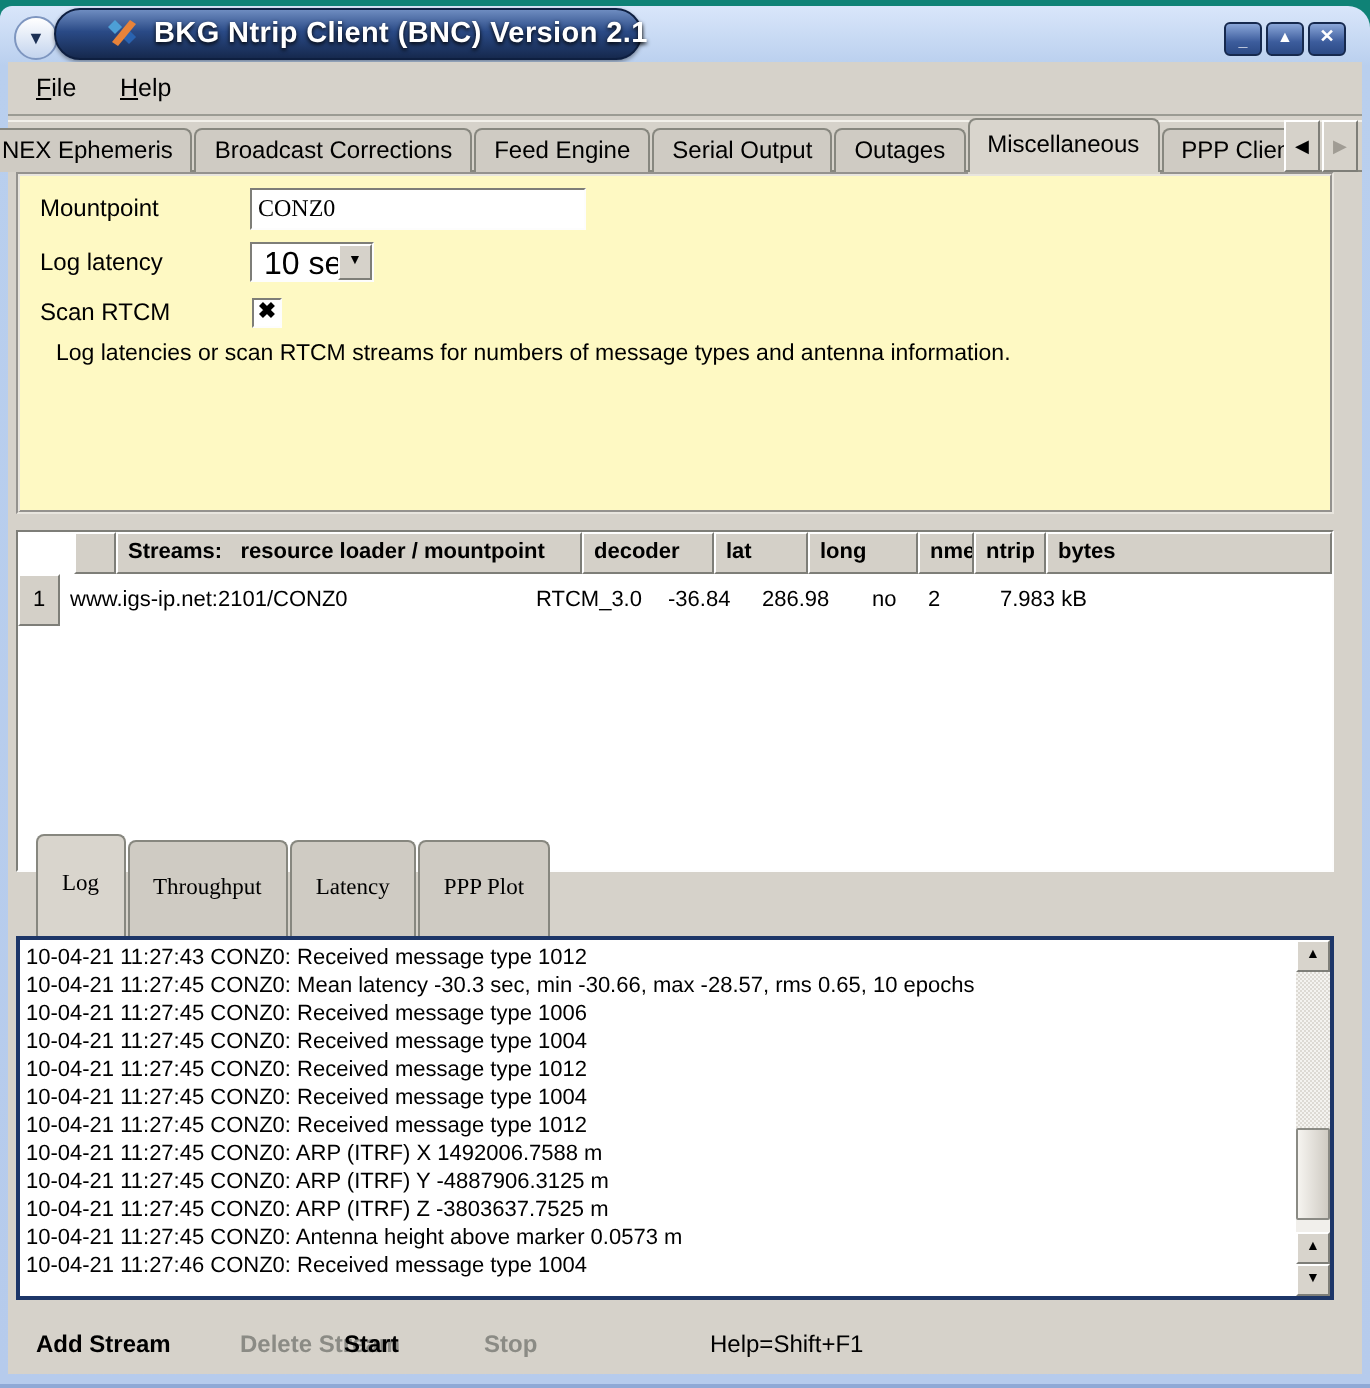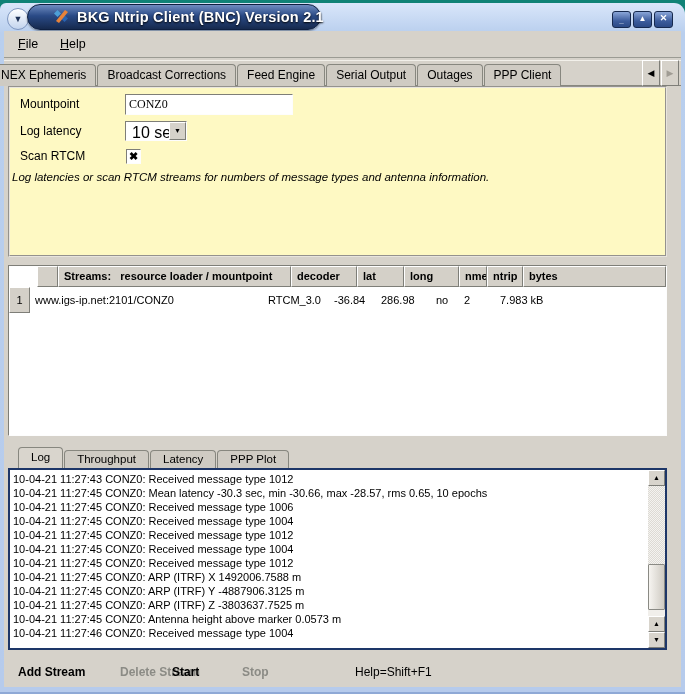--- a/index.html
+++ b/index.html
@@ -31,33 +31,33 @@
   .tsbtn{width:16px;height:24px;background:#d6d2ca;border:1px solid;border-color:#ffffff #7e7e78 #7e7e78 #ffffff;font-size:9px;text-align:center;line-height:24px;cursor:pointer;margin-left:1px;}
   .tsbtn.disabled{color:#a09c94;}
   
   .panel{position:absolute;left:8px;top:86px;width:659px;height:171px;border:2px groove #e8e5de;box-sizing:border-box;background:#fef9c3;}
   .flabel{position:absolute;left:10px;font-size:12px;color:#000;}
   .tinput{position:absolute;left:115px;top:6px;width:160px;height:17px;border:1px solid;border-color:#7e7e78 #fdfdfd #fdfdfd #7e7e78;background:#fff;font-family:Liberation Serif, serif;font-size:12px;padding:1px 3px;}
   .combo{position:absolute;left:115px;top:33px;width:62px;height:20px;border:1px solid;border-color:#7e7e78 #fdfdfd #fdfdfd #7e7e78;background:#fff;box-sizing:border-box;cursor:pointer;}
   .combo .val{position:absolute;left:6px;top:2px;font-size:16px;}
   .combo .arrow{position:absolute;right:0;top:0;width:17px;height:18px;background:#d6d2ca;border:1px solid;border-color:#ffffff #7e7e78 #7e7e78 #ffffff;box-sizing:border-box;font-size:7px;text-align:center;line-height:16px;color:#000;}
   .checkbox{position:absolute;left:116px;top:61px;width:13px;height:13px;background:#fff;border:1px solid;border-color:#7e7e78 #fdfdfd #fdfdfd #7e7e78;font-size:11px;font-weight:bold;line-height:12px;text-align:center;cursor:pointer;color:#000;}
-  .desc{position:absolute;left:2px;top:83px;font-size:11.5px;color:#000;font-style:italic;}
+  .desc{position:absolute;left:18px;top:83px;font-size:11.5px;color:#000;}
   
   .table{position:absolute;left:8px;top:265px;width:659px;height:171px;background:#fff;border:1px solid;border-color:#7e7e78 #fdfdfd #fdfdfd #7e7e78;box-sizing:border-box;}
   .thead{display:flex;height:21px;padding-left:28px;}
   .hcell{background:#d4d0c8;border:1px solid;border-color:#ffffff #7e7e78 #7e7e78 #ffffff;box-sizing:border-box;font-size:11px;font-weight:bold;padding:3px 4px 0 5px;overflow:hidden;white-space:pre;cursor:pointer;}
   .trow{display:flex;height:26px;}
   .rownum{width:21px;background:#d4d0c8;border:1px solid;border-color:#ffffff #7e7e78 #7e7e78 #ffffff;box-sizing:border-box;font-size:11px;text-align:center;padding-top:6px;cursor:pointer;}
   .bcell{font-size:11px;padding:7px 4px 0 5px;box-sizing:border-box;overflow:hidden;white-space:pre;cursor:default;}
   .w-main{width:233px;} .w-dec{width:66px;} .w-lat{width:47px;} .w-lon{width:55px;} .w-nmea{width:28px;} .w-ntrip{width:36px;} .w-bytes{flex:1;}
   .w-corner{width:21px;}
   
   .btabbar{position:absolute;left:8px;top:448px;width:659px;height:20px;display:flex;align-items:flex-end;padding-left:10px;box-sizing:border-box;}
-  .btab{background:#cfcbc3;border:1px solid #87877f;border-bottom:none;border-radius:4px 4px 0 0;padding:0 12px;font-size:11.5px;height:17px;line-height:17px;margin-right:1px;cursor:pointer;}
+  .btab{background:#cfcbc3;border:1px solid #87877f;border-bottom:none;border-radius:4px 4px 0 0;padding:15px 12px;font-size:11.5px;height:17px;line-height:17px;margin-right:1px;cursor:pointer;font-family:Liberation Serif, serif;}
   .btab.active{background:#d9d5cd;height:20px;line-height:19px;z-index:2;}
   .logbox{position:absolute;left:8px;top:468px;width:659px;height:182px;border:2px solid #1d3668;background:#fff;box-sizing:border-box;}
   .logtext{position:absolute;left:3px;top:2px;right:20px;bottom:2px;overflow:hidden;cursor:text;}
   .logline{font-size:11px;line-height:14px;white-space:pre;color:#000;}
   
   .sbar{position:absolute;right:0;top:0;bottom:0;width:17px;background:#f1efeb;}
   .sbtn{position:absolute;left:0;width:17px;height:16px;background:#d8d4cc;border:1px solid;border-color:#ffffff #7e7e78 #7e7e78 #ffffff;box-sizing:border-box;font-size:7px;text-align:center;line-height:14px;color:#000;cursor:pointer;}
   .sb-track{position:absolute;left:0;top:16px;bottom:48px;width:17px;background-color:#f4f3f0;background-image:linear-gradient(45deg,#dddad4 25%,transparent 25%,transparent 75%,#dddad4 75%),linear-gradient(45deg,#dddad4 25%,transparent 25%,transparent 75%,#dddad4 75%);background-size:2px 2px;background-position:0 0,1px 1px;cursor:pointer;}
   .sb-thumb{position:absolute;left:0;top:78px;width:17px;height:46px;background:linear-gradient(90deg,#f6f4f0,#cfcbc3);border:1px solid #8a8a84;box-sizing:border-box;border-radius:1px;cursor:grab;}
   
@@ -100,20 +100,21 @@
   </div>
   <div class="menu-div"></div>
 
   <div class="tabline"></div>
   <div class="tabbar">
     <div class="tab" style="margin-left:-13px;">NEX Ephemeris</div>
     <div class="tab">Broadcast Corrections</div>
     <div class="tab">Feed Engine</div>
     <div class="tab">Serial Output</div>
     <div class="tab">Outages</div>
+    <div class="tab active">Miscellaneous</div>
     <div class="tab">PPP Client</div>
     <div class="tab-scrolls">
       <div class="tsbtn"><span>◀</span></div>
       <div class="tsbtn disabled"><span>▶</span></div>
     </div>
   </div>
 
   <div class="panel">
     <span class="flabel" style="top:9px;">Mountpoint</span>
     <input class="tinput" type="text" value="CONZ0" style="">

